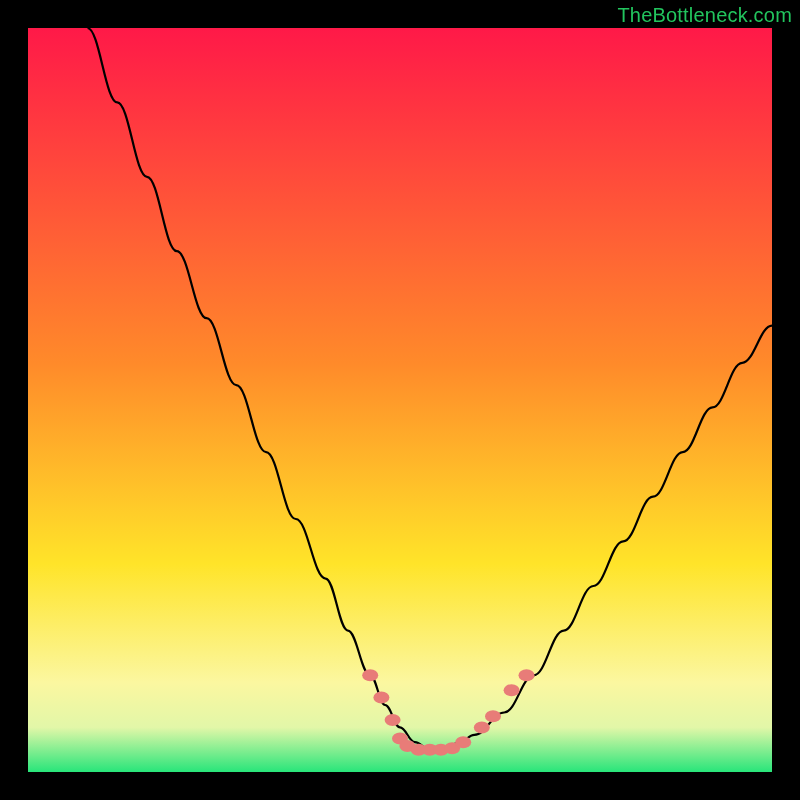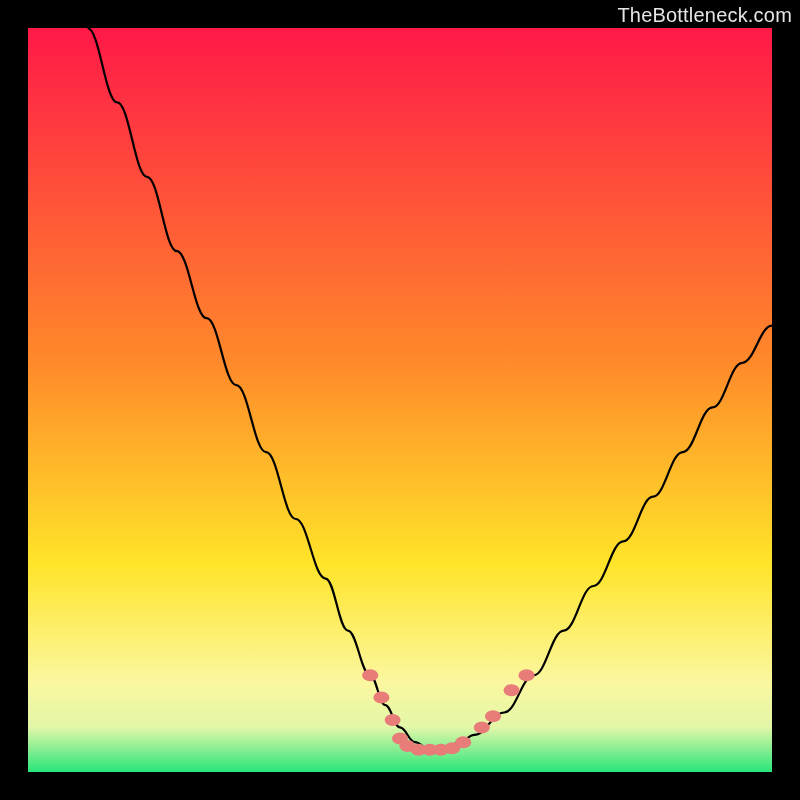--- a/index.html
+++ b/index.html
@@ -22,21 +22,21 @@
     left: 28px;
     top: 28px;
     width: 744px;
     height: 744px;
     
   }
   .watermark {
     position: absolute;
     top: 4px;
     right: 8px;
-    color: #e5e5e5;
+    color: #22c55e;
     font-size: 20px;
     font-weight: 400;
     letter-spacing: 0.2px;
     font-family: Arial, Helvetica, sans-serif;
   }
   svg.curve-layer {
     position: absolute;
     left: 28px;
     top: 28px;
     width: 744px;

